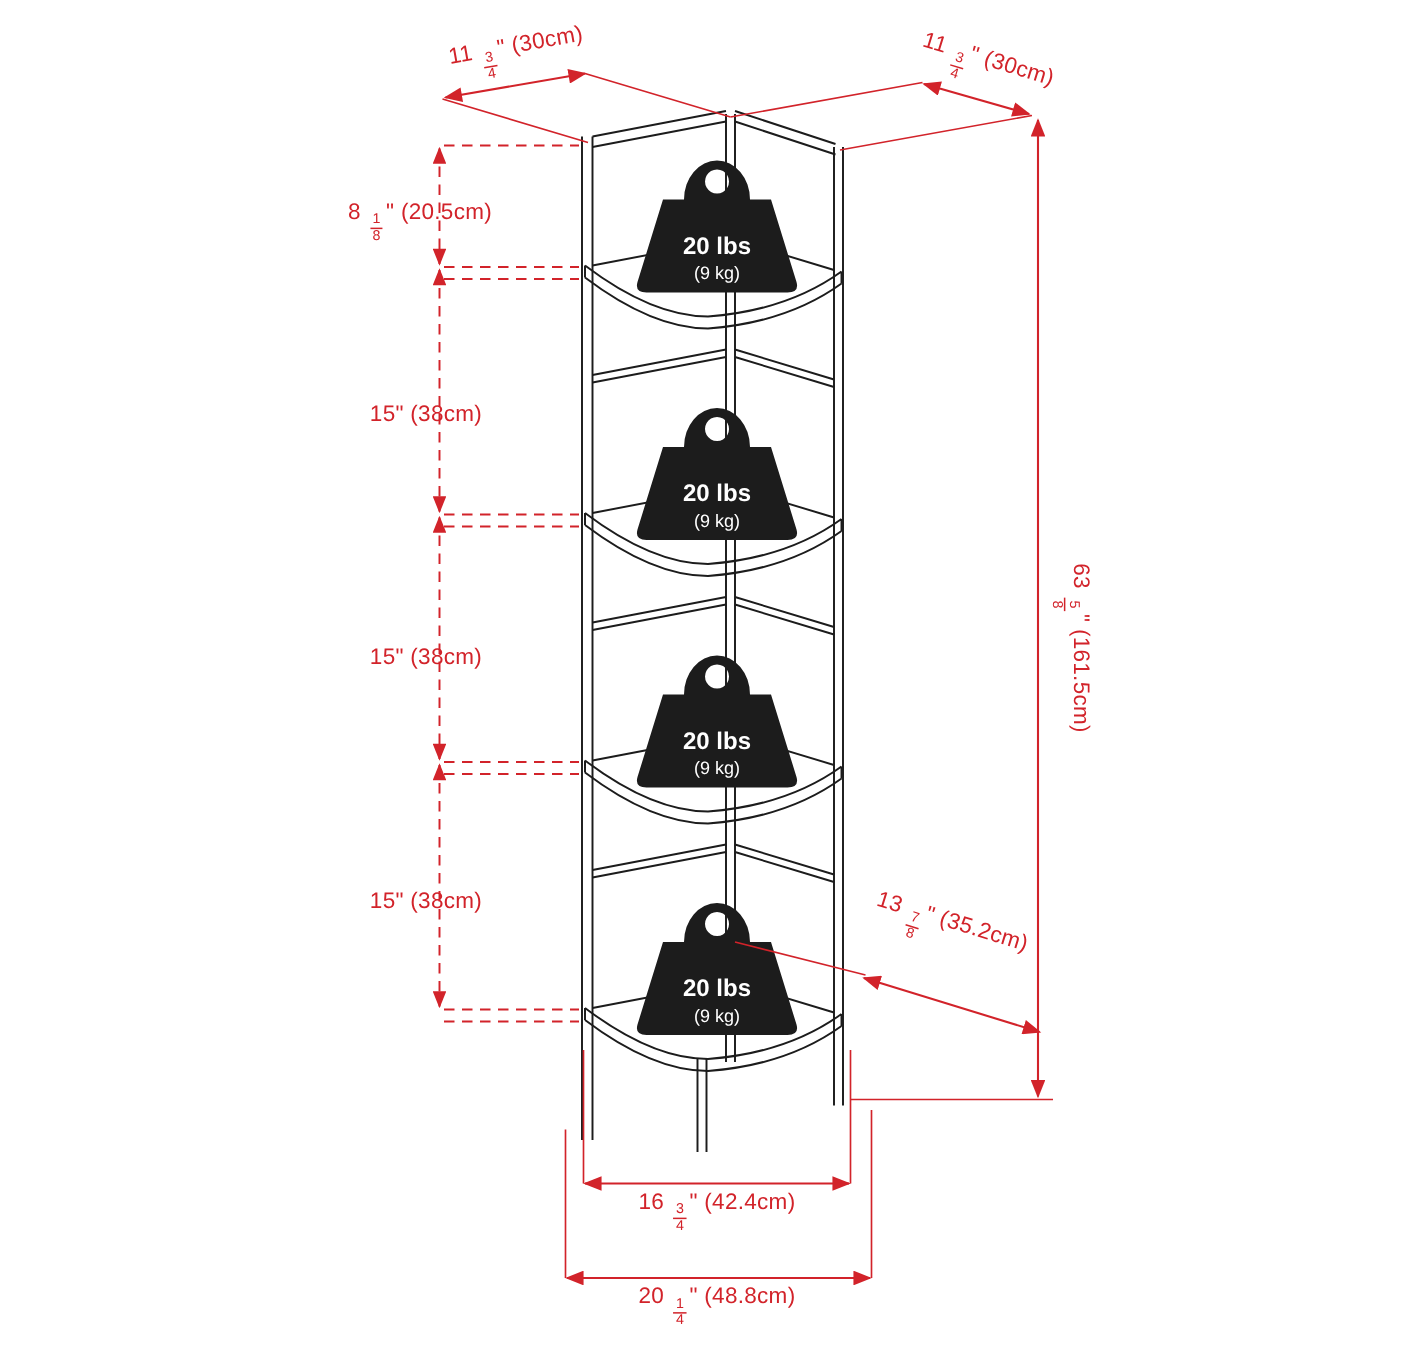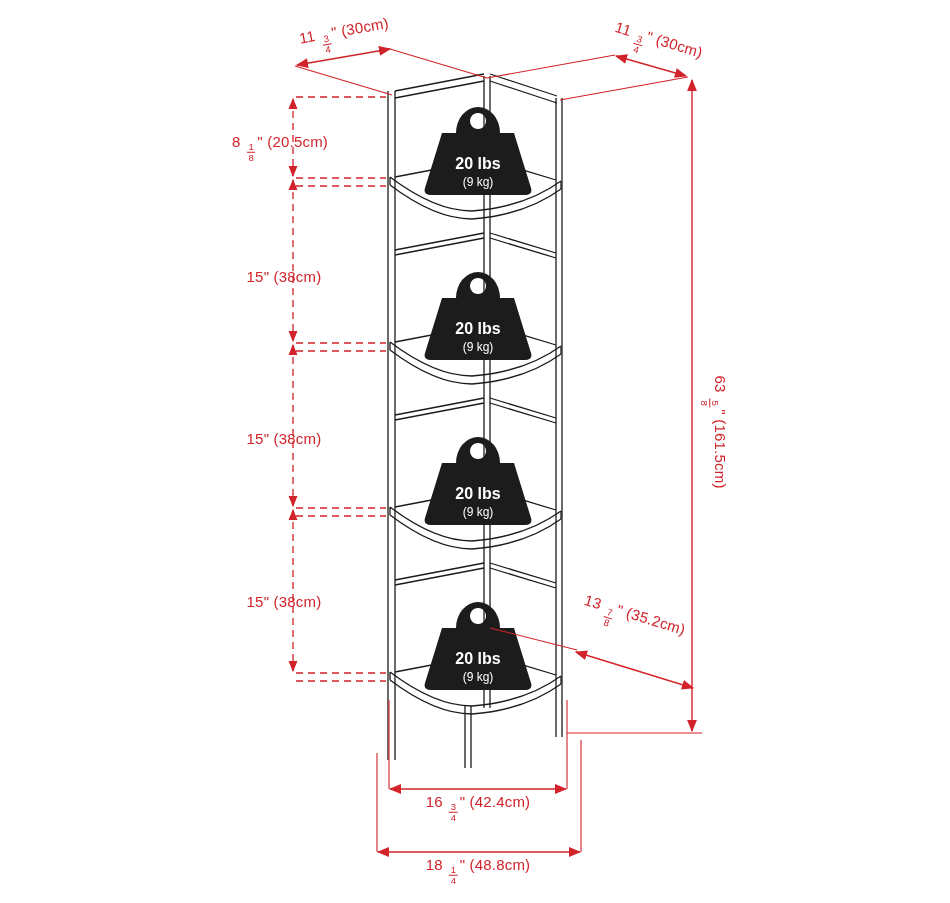--- a/index.html
+++ b/index.html
@@ -168,19 +168,19 @@
   </div>
 
   <div class="dim-label" style="left:478px;top:808px;transform:translate(-50%,-50%);">
     <span>16 </span><span class="frac">
         <span class="num">3</span>
         <span class="den">4</span>
       </span><span>" (42.4cm)</span>
   </div>
 
   <div class="dim-label" style="left:478px;top:871px;transform:translate(-50%,-50%);">
-    <span>18 </span><span class="frac">
+    <span>20 </span><span class="frac">
         <span class="num">1</span>
         <span class="den">4</span>
       </span><span>" (48.8cm)</span>
   </div>
 
 </div>
 
 </body></html>

